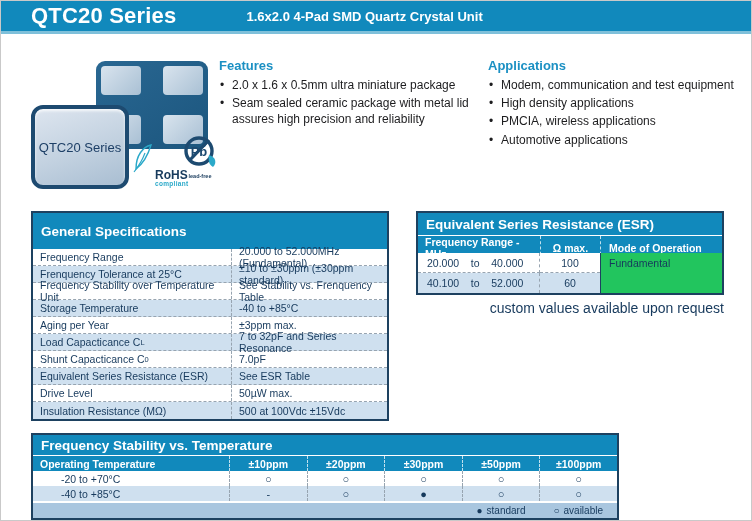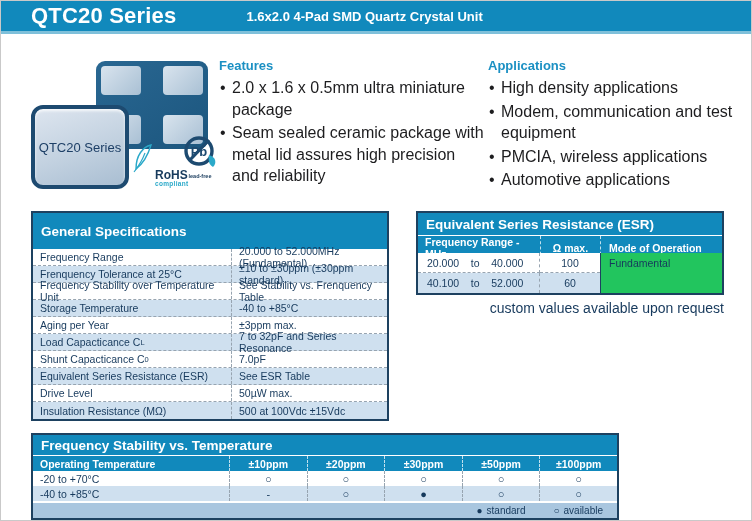--- a/index.html
+++ b/index.html
@@ -51,21 +51,21 @@
   .rohs-sub { color:#2ba9c9; font-weight:bold; font-size:6.5px; letter-spacing:.3px; }
   .pb { position:absolute; left:150px; top:78px; width:42px; text-align:center; }
   .pb-caption { color:#173a5c; font-weight:bold; font-size:5.5px; margin-top:-2px; }
 
   
   .features { position:absolute; left:218px; top:57px; width:266px; }
   .applications { position:absolute; left:487px; top:57px; width:258px; }
   .sec-heading { color:#1b90c3; font-weight:bold; font-size:13px; margin-bottom:4px; }
   .bullets { list-style:none; }
   .bullets li {
-    position:relative; padding-left:13px; color:#1d1d1f; font-size:16px;
+    position:relative; padding-left:13px; color:#1d1d1f; font-size:12px;
     line-height:1.35; margin-bottom:2px;
   }
   .bullets li::before { content:"•"; position:absolute; left:1px; color:#1d1d1f; }
 
   
   .tbl { position:absolute; border:2px solid #1d4160; background:#ffffff; }
   .tbl-header {
     background:#1189bc; color:#ffffff; font-weight:bold; font-size:13.5px;
     display:flex; align-items:center; padding-left:8px;
   }
@@ -100,21 +100,21 @@
 
   
   .stab { left:30px; top:432px; width:588px; }
   .stab .tbl-header { height:20px; }
   .stab-subhdr { display:grid; grid-template-columns:196px repeat(5,1fr); height:16px; }
   .stab-subhdr > div { display:flex; align-items:center; justify-content:center; }
   .stab-subhdr .first { justify-content:flex-start; padding-left:7px; }
   .stab-subhdr > div + div { border-left:1px dashed rgba(255,255,255,.75); }
   .stab-row { display:grid; grid-template-columns:196px repeat(5,1fr); height:15px; font-size:10.5px; color:#16395c; }
   .stab-row > div { display:flex; align-items:center; justify-content:center; border-left:1px dashed #97a4b0; }
-  .stab-row > div.first { justify-content:flex-start; padding-left:7px; border-left:none; }
+  .stab-row > div.first { justify-content:flex-start; padding-left:7px; border-left:none;margin-left:21px; }
   .stab-row.alt { background:#cfe0ef; }
   .stab-row .sym { font-size:11px; }
   .stab-footer {
     height:17px; background:#a9c6df; border-top:2px solid #ffffff;
     display:flex; align-items:center; justify-content:flex-end; gap:28px; padding-right:14px;
     font-size:10px; color:#16395c;
   }
   .legend-item { display:flex; align-items:center; gap:4px; }
 </style>
 </head>
@@ -164,22 +164,22 @@
     <div class="sec-heading">Features</div>
     <ul class="bullets">
       <li>2.0 x 1.6 x 0.5mm ultra miniature package</li>
       <li>Seam sealed ceramic package with metal lid assures high precision and reliability</li>
     </ul>
   </div>
 
   <div class="applications">
     <div class="sec-heading">Applications</div>
     <ul class="bullets">
+      <li>Modem, communication and test equipment</li>
       <li>High density applications</li>
-      <li>Modem, communication and test equipment</li>
       <li>PMCIA, wireless applications</li>
       <li>Automotive applications</li>
     </ul>
   </div>
 
   <div class="tbl gen-specs">
     <div class="tbl-header">General Specifications</div>
     <div class="gs-row">
       <div class="gs-label">
           <span>Frequency Range</span>

